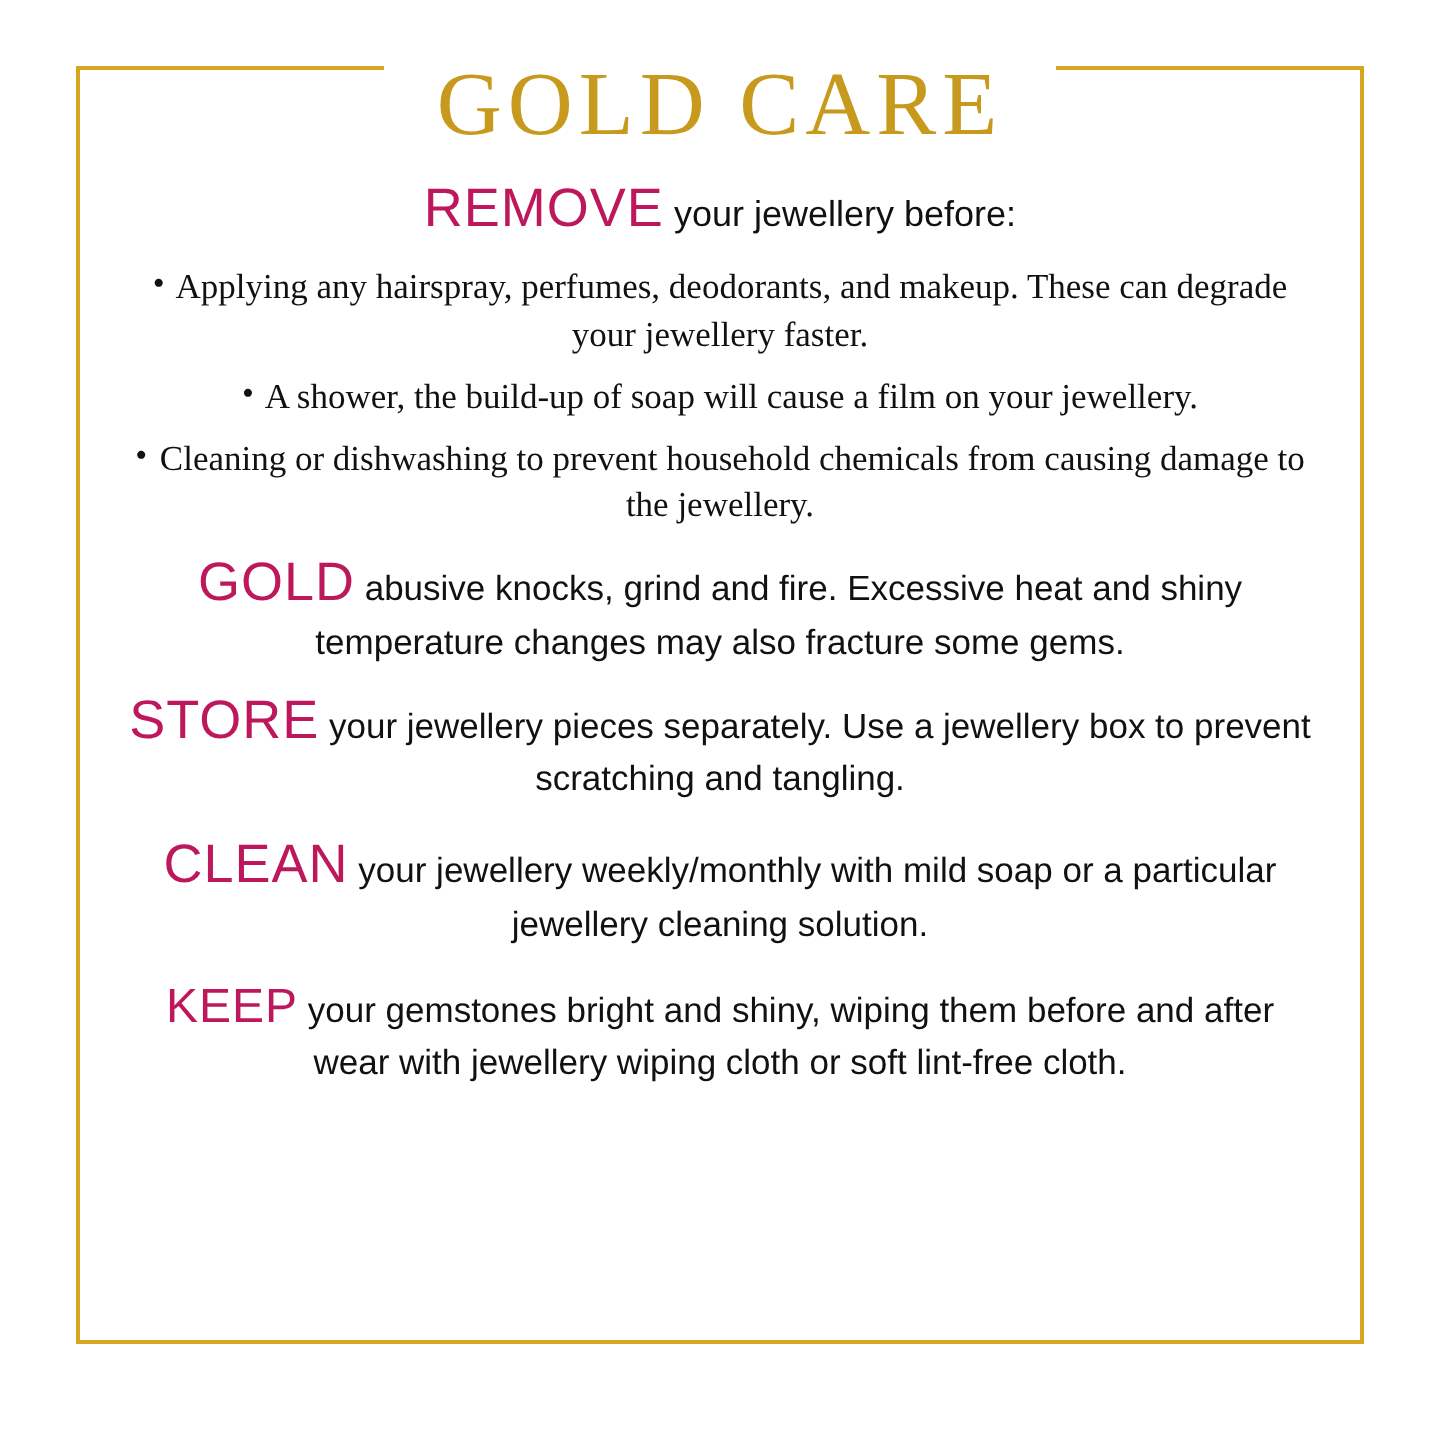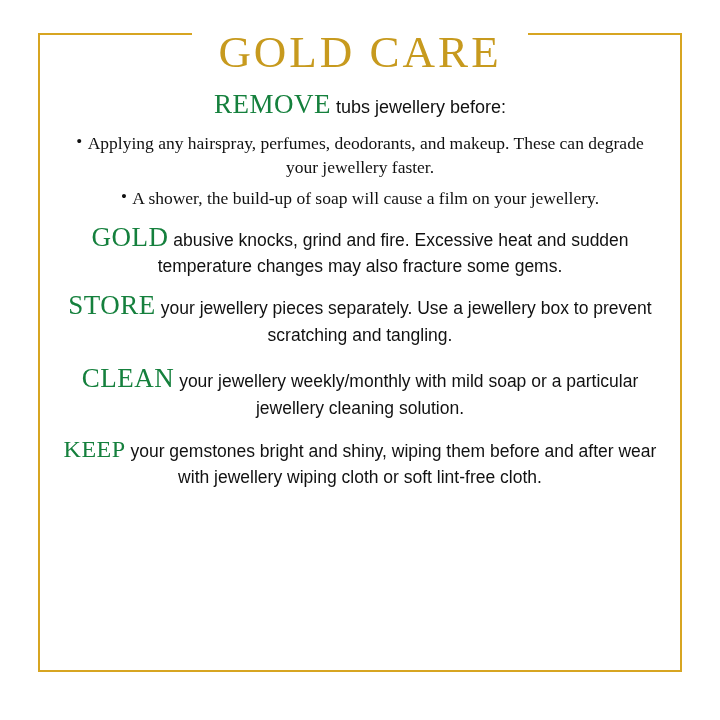--- a/index.html
+++ b/index.html
@@ -63,24 +63,24 @@
   .section {
     margin-bottom: 6px;
   }
   .lead-line {
     font-family: "Liberation Sans", sans-serif;
     font-size: 18px;
     line-height: 1.35;
     color: #111111;
   }
   .kw {
-    font-family: Liberation Serif, serif;
+    font-family: Liberation Sans, sans-serif;
     font-size: 27px;
     letter-spacing: 0.5px;
-    color: #15803d;
+    color: #be185d;
     vertical-align: baseline;
   }
   .kw-sm {
     font-size: 24px;
     margin-top: 48px;
   }
   .bullets {
     margin: 10px 0 0 0;
     padding: 0;
     list-style: none;
@@ -120,38 +120,42 @@
 
   <div class="title-wrap">
     <span class="title">GOLD CARE</span>
   </div>
 
   <div class="content">
 
     <div class="section">
       <div class="lead-line">
         <span class="kw">REMOVE</span>
-        <span>tubs jewellery before:</span>
+        <span>your jewellery before:</span>
       </div>
       <ul class="bullets">
         <li>
           <span class="dot">•</span>
           <span>Applying any hairspray, perfumes, deodorants, and makeup. These can degrade your jewellery faster.</span>
         </li>
         <li>
           <span class="dot">•</span>
           <span>A shower, the build-up of soap will cause a film on your jewellery.</span>
         </li>
+        <li>
+          <span class="dot">•</span>
+          <span>Cleaning or dishwashing to prevent household chemicals from causing damage to the jewellery.</span>
+        </li>
       </ul>
     </div>
 
     <div class="block gap-sm">
       <div class="body">
         <span class="kw">GOLD</span>
-        <span>abusive knocks, grind and fire. Excessive heat and sudden temperature changes may also fracture some gems.</span>
+        <span>abusive knocks, grind and fire. Excessive heat and shiny temperature changes may also fracture some gems.</span>
       </div>
     </div>
 
     <div class="block gap-sm">
       <div class="body">
         <span class="kw">STORE</span>
         <span>your jewellery pieces separately. Use a jewellery box to prevent scratching and tangling.</span>
       </div>
     </div>
 

